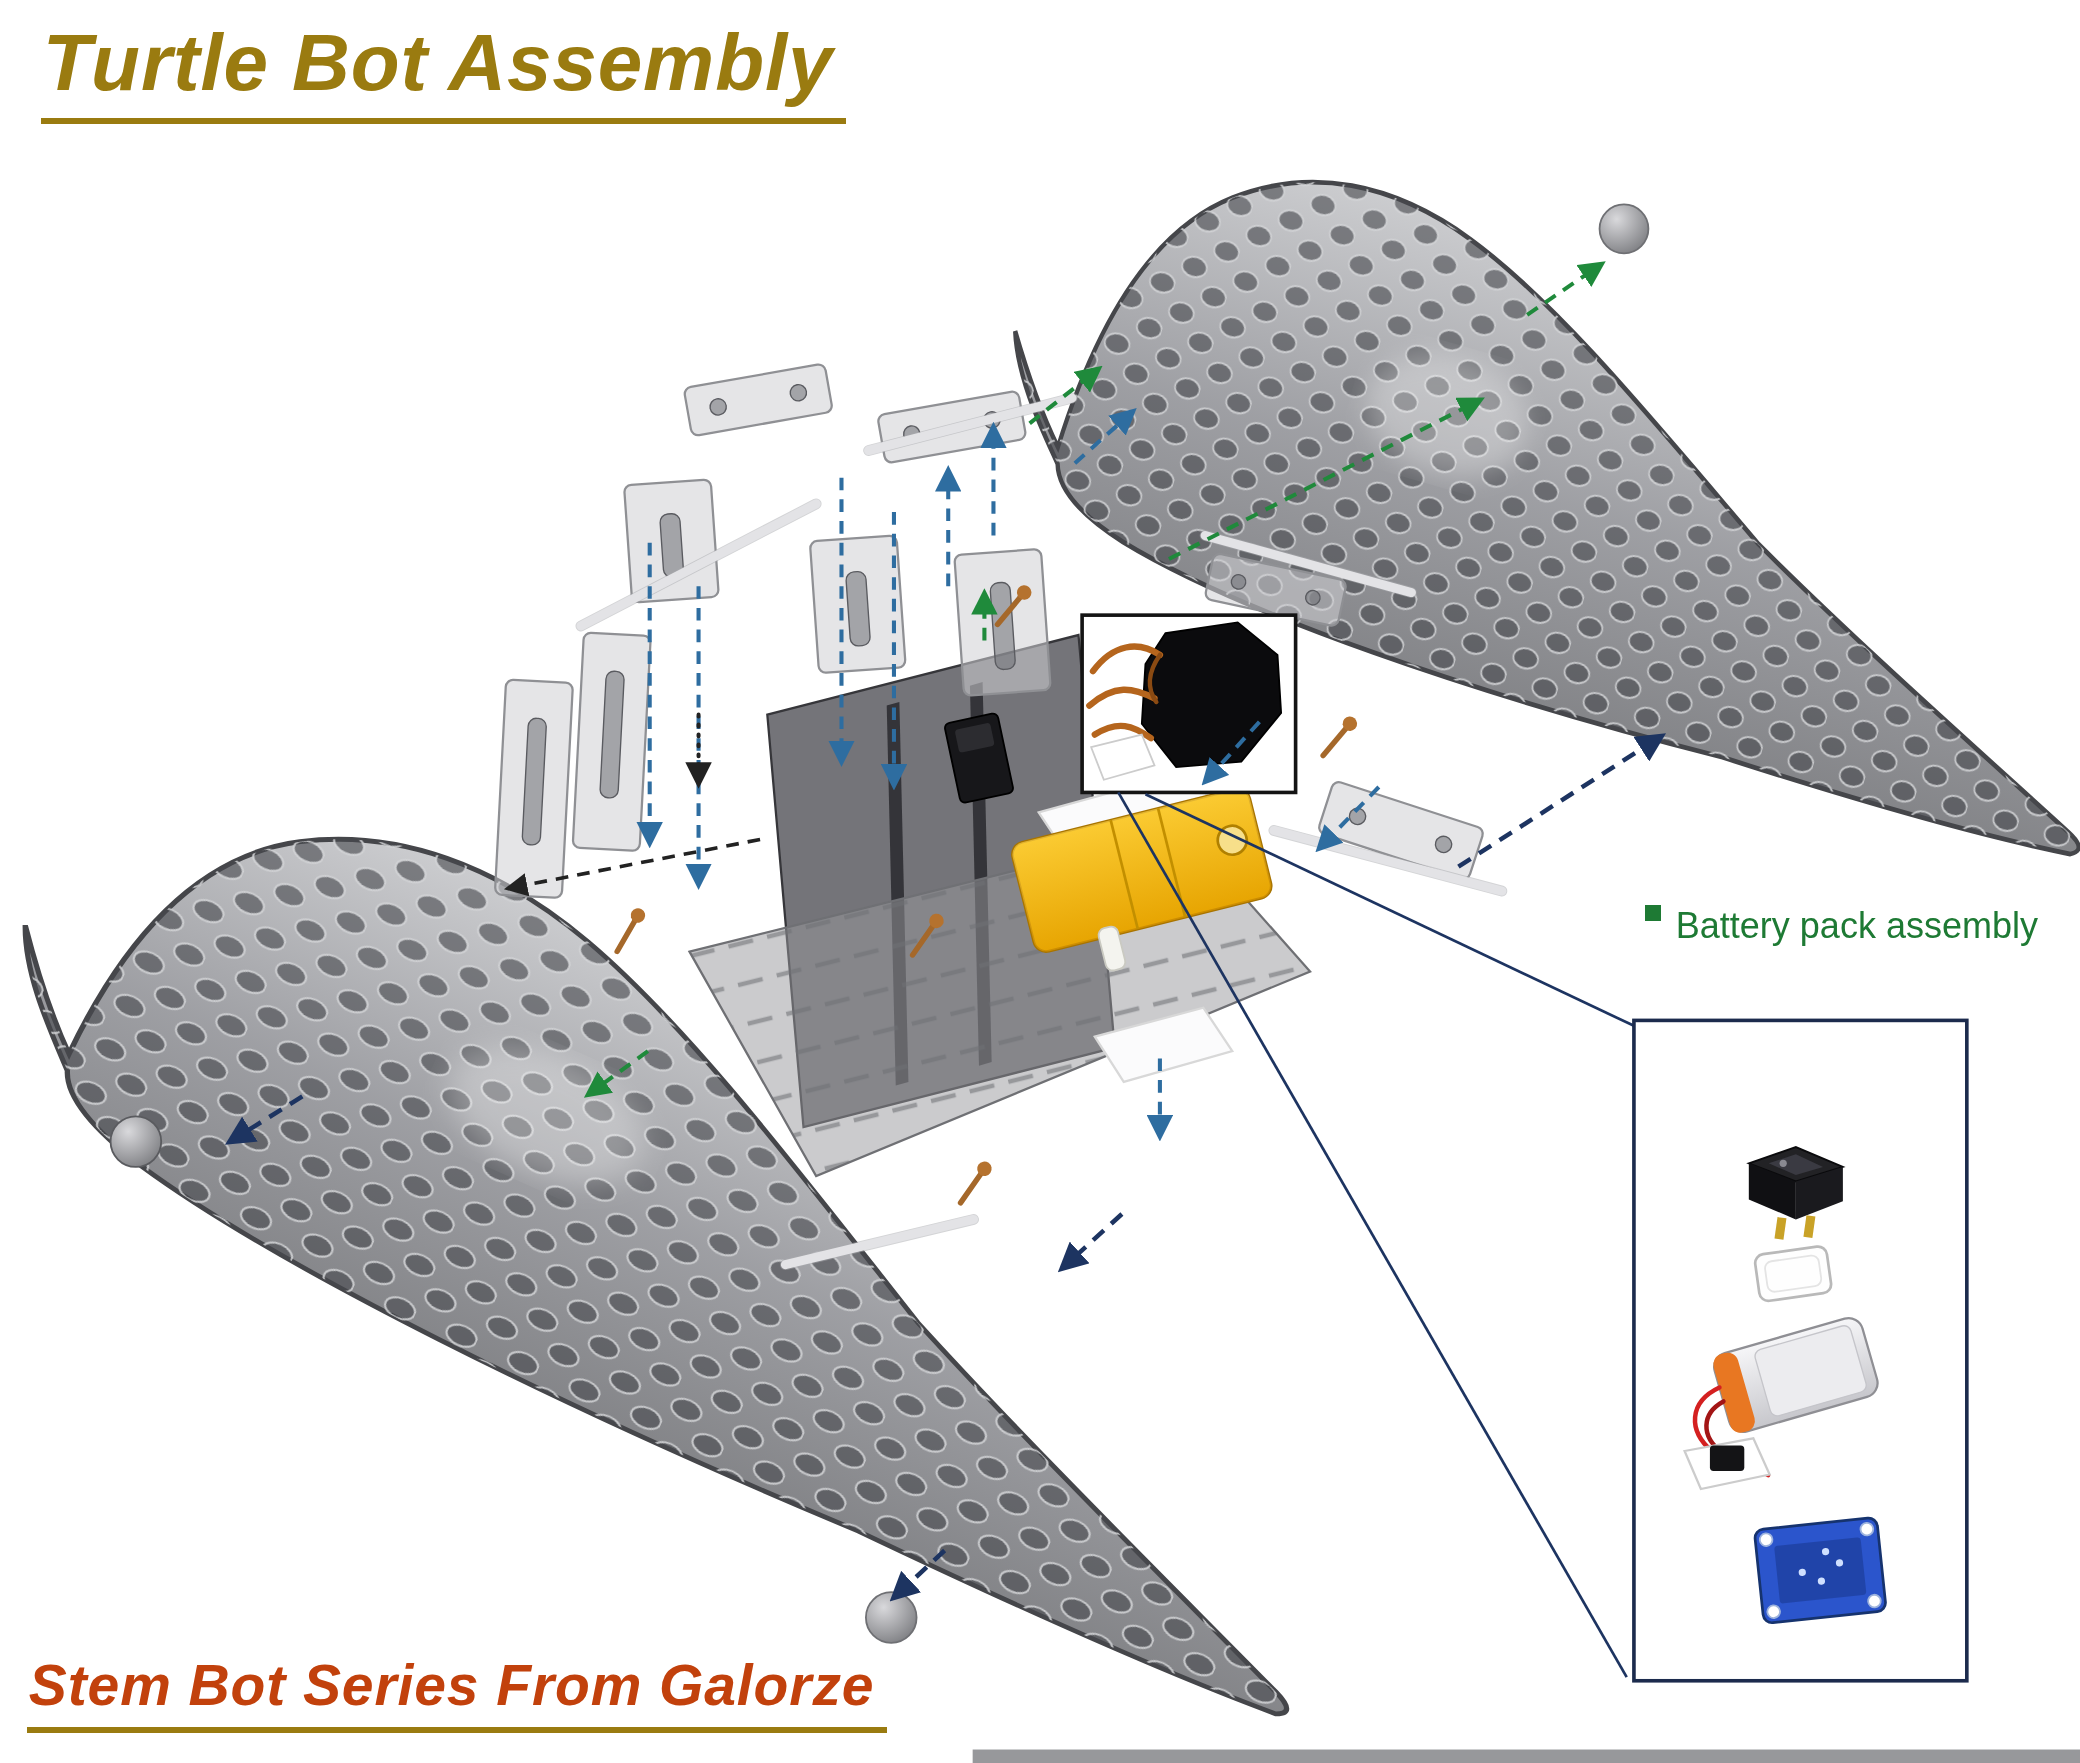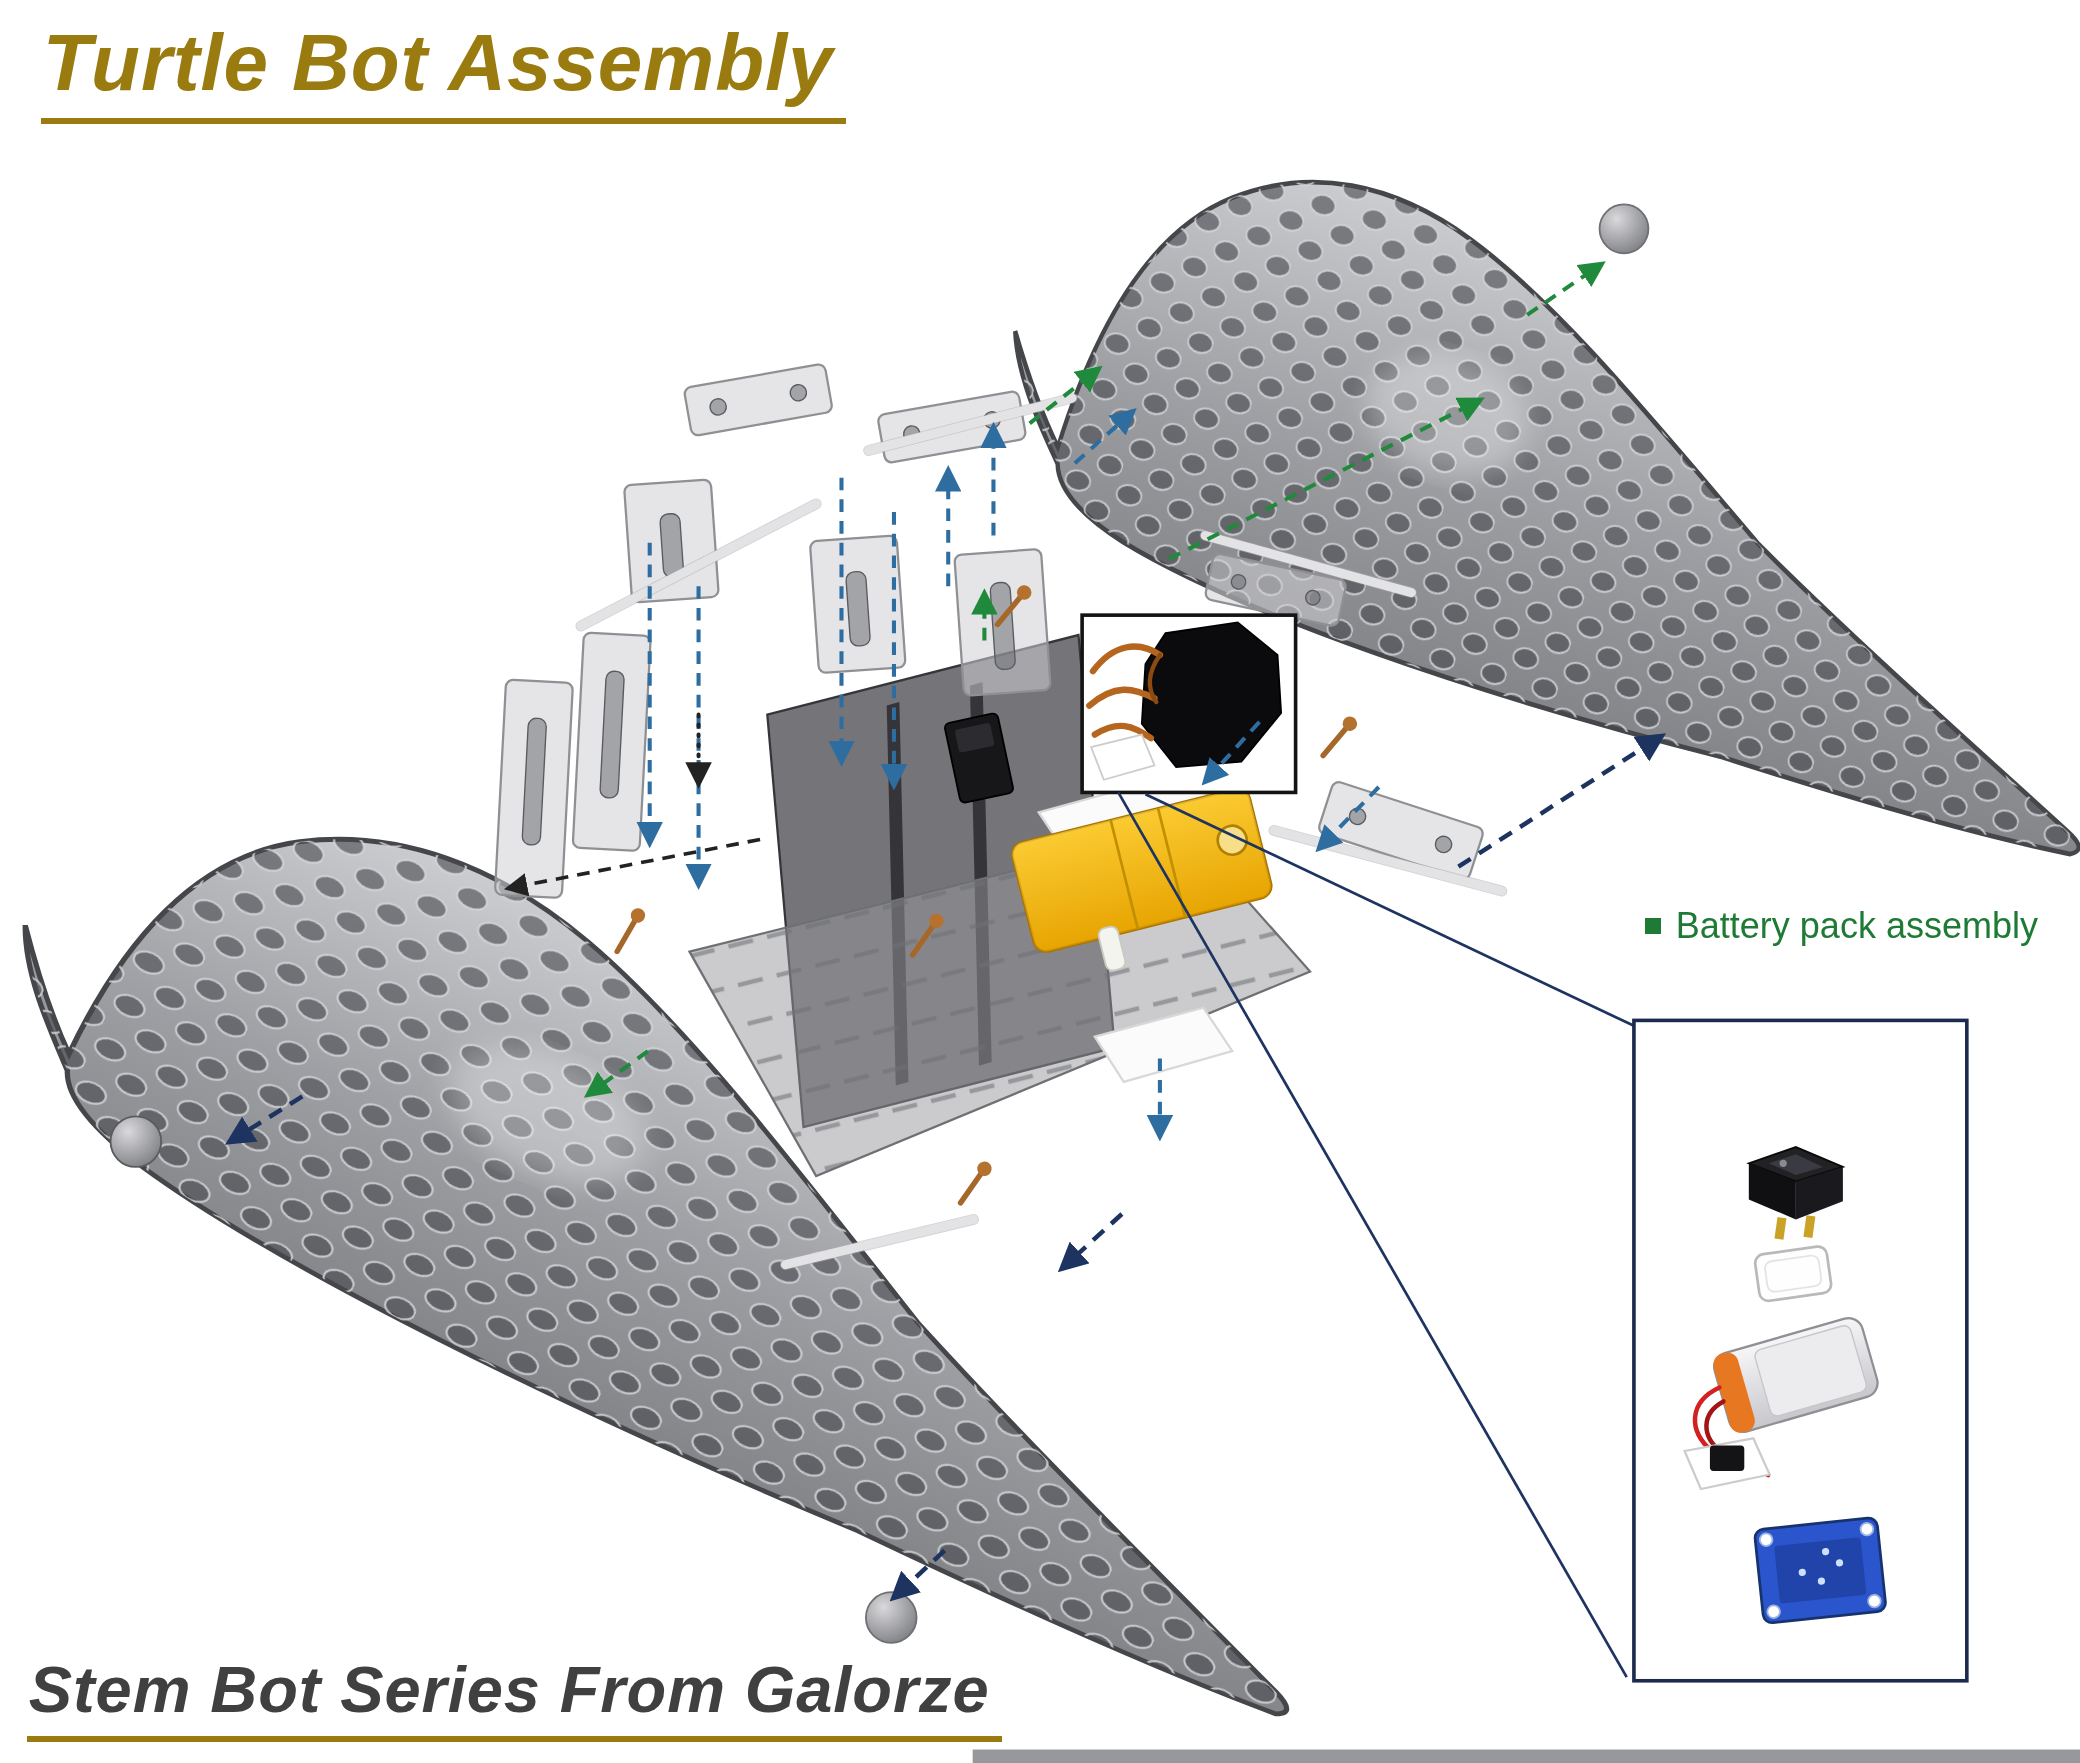--- a/index.html
+++ b/index.html
@@ -1,24 +1,24 @@
 <!DOCTYPE html>
 <html style="font-size:14.5px"><head>
 <meta charset="utf-8">
 <style>
   html,body{margin:0;padding:0;background:#ffffff;}
   .stage{position:relative;width:2081px;height:1764px;background:#ffffff;overflow:hidden;
          font-family:"Liberation Sans", sans-serif;}
   .title{position:absolute;left:41px;top:9px;font-size:80px;font-weight:bold;font-style:italic;
          color:#9a7b10;border-bottom:6.3px solid #9a7b10;padding:0 12.7px 9px 1.8px;letter-spacing:0.9px;
          display:inline-block;white-space:nowrap;margin-top:8px;}
-  .footer-title{position:absolute;left:27px;top:1652px;font-size:65px;font-weight:bold;font-style:italic;
-         color:#404040;border-bottom:6.3px solid #9a7b10;padding:0 12.7px 9px 1.8px;letter-spacing:0.9px;
+  .footer-title{position:absolute;left:27px;top:1652px;font-size:57px;font-weight:bold;font-style:italic;
+         color:#c2410c;border-bottom:6.3px solid #9a7b10;padding:0 12.7px 9px 1.8px;letter-spacing:0.9px;
          display:inline-block;white-space:nowrap;}
-  .legend{position:absolute;left:1645px;top:905px;display:flex;align-items:center;gap:14.5px;}
+  .legend{position:absolute;left:1645px;top:905px;display:flex;align-items:flex-start;gap:14.5px;}
   .legend .bullet{width:16.3px;height:16.3px;background:#1e7a34;display:inline-block;}
   .legend .txt{font-size:36px;color:#1e7a34;white-space:nowrap;}
   svg{position:absolute;left:0;top:0;}
   .plate{fill:#cfd0d3;fill-opacity:.55;stroke:#8f9094;stroke-width:2.5;}
   .slot{fill:#6e6f74;fill-opacity:.55;stroke:#5a5b60;stroke-width:1.5;}
   .rod{stroke:#e3e3e6;stroke-width:10;stroke-linecap:round;}
   .rod-edge{stroke:#a9aaae;stroke-width:12;stroke-linecap:round;opacity:.5;}
   .screw{stroke:#a5682a;stroke-width:6;stroke-linecap:round;}
   .dash-blue{stroke:#2e6da0;stroke-width:4.5;fill:none;stroke-dasharray:14 10;}
   .dash-green{stroke:#1f8a3b;stroke-width:4.5;fill:none;stroke-dasharray:14 10;}

